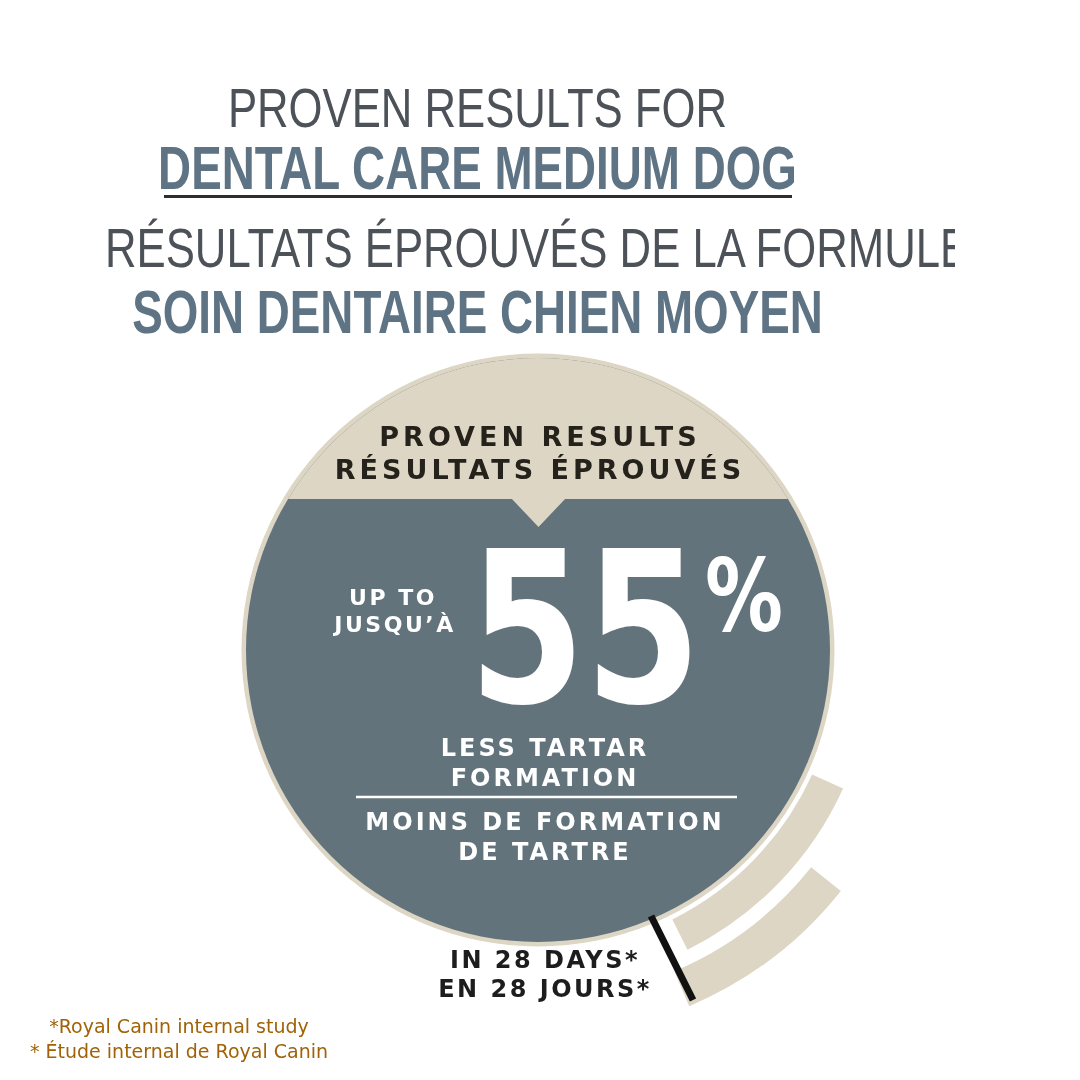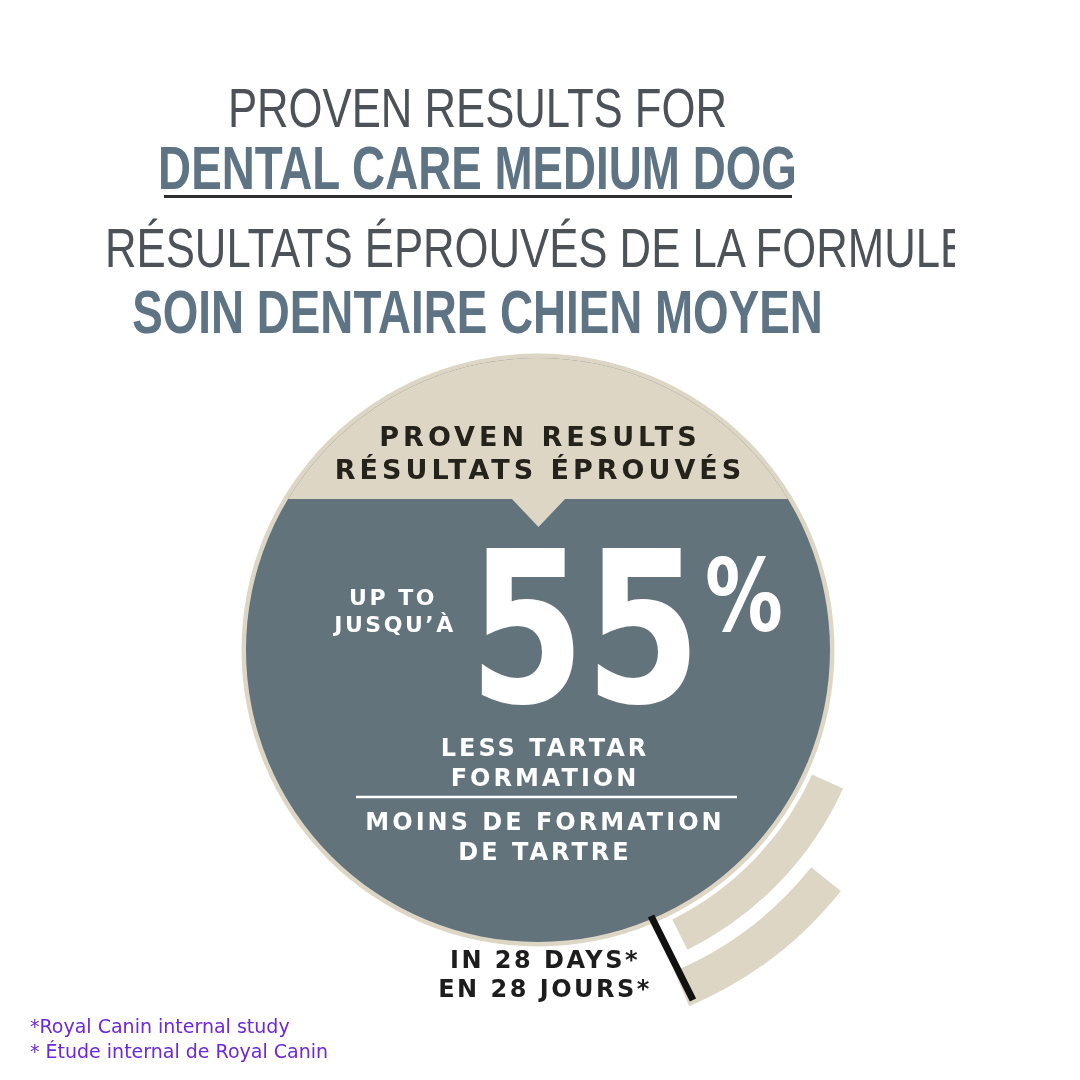--- a/index.html
+++ b/index.html
@@ -16,21 +16,21 @@
   svg text{font-family:"DejaVu Sans","Liberation Sans",sans-serif;}
   .cap-txt{font-size:27px;font-weight:700;letter-spacing:4px;fill:#25211b;}
   .qual-txt{font-size:22px;font-weight:700;letter-spacing:2.5px;fill:#ffffff;}
   .big-num{font-size:210px;font-weight:700;fill:#ffffff;}
   .big-pct{font-size:100px;font-weight:700;fill:#ffffff;}
   .claim-txt{font-size:24px;font-weight:700;letter-spacing:3px;fill:#ffffff;}
   .time-txt{font-size:24px;font-weight:700;letter-spacing:2.5px;fill:#1d1d1d;}
 
   
   .footnotes{position:absolute;left:30px;top:1014px;font-family:"DejaVu Sans",sans-serif;
-             font-size:19px;line-height:25px;color:#6d28d9;}
+             font-size:19px;line-height:25px;color:#a16207;text-align:center;}
 </style>
 </head>
 <body>
 
 <div id="stage">
 
   <div class="hline hlight" style="top:80px">PROVEN RESULTS FOR</div>
   <div class="hline hbold" style="top:138px">DENTAL CARE MEDIUM DOG</div>
   <div class="hdivider" style="top:195px"></div>
   <div class="hline hlight" style="top:220px">RÉSULTATS ÉPROUVÉS DE LA FORMULE</div>

